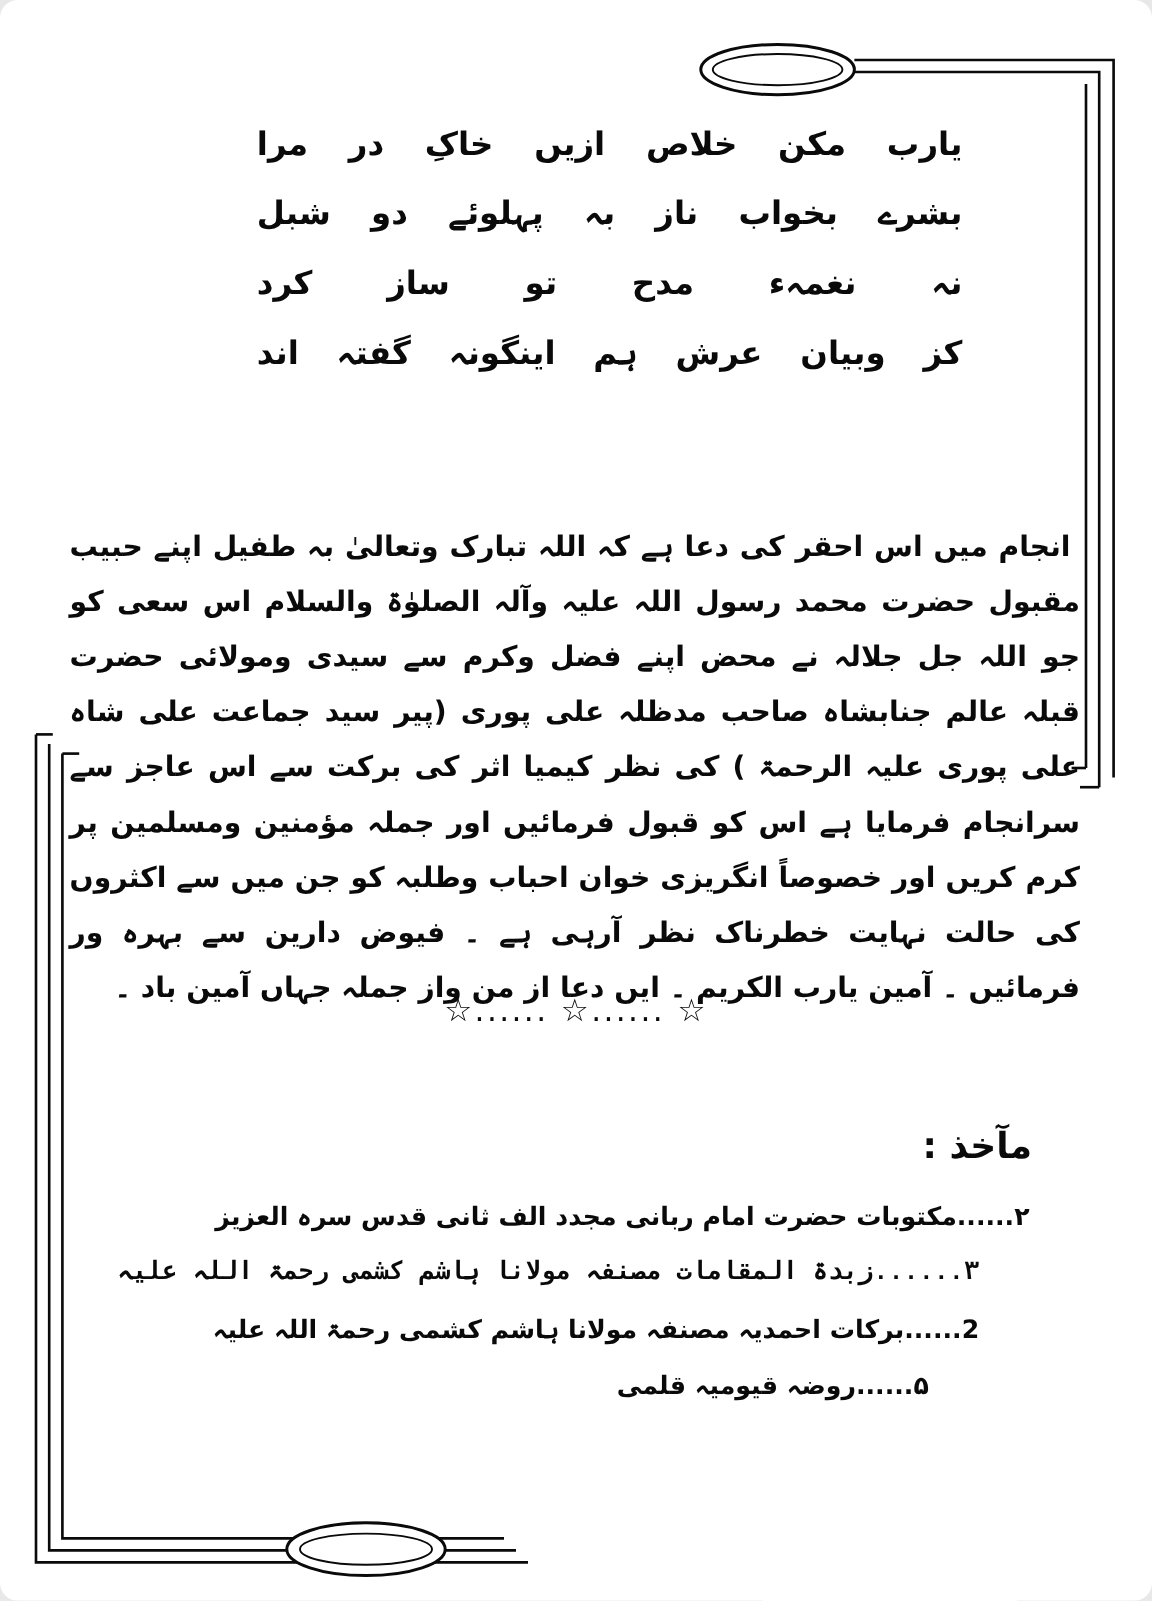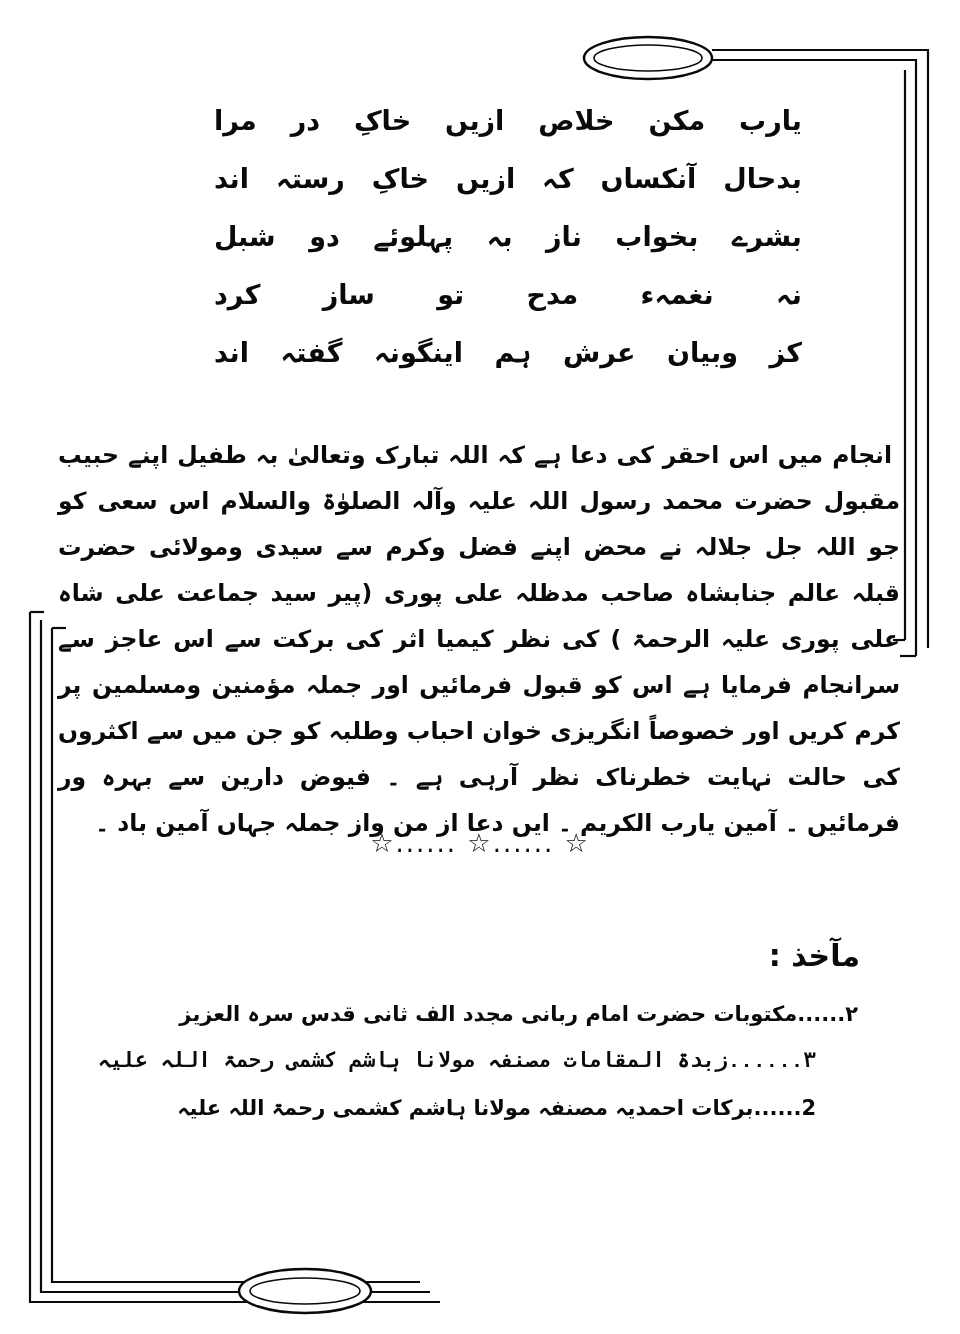--- a/index.html
+++ b/index.html
@@ -5,20 +5,21 @@
   html,body{margin:0;padding:0;background:#e8e8e8;}
   .page{
     position:relative;
     width:960px;height:1334px;
     margin:0 auto;
     background:#ffffff;
     font-family:"DejaVu Sans", sans-serif;
     color:#0a0a0a;
     overflow:hidden;
     direction:rtl;
+    border-radius:15px;
   }
   .ornament-svg{
     position:absolute;inset:0;width:960px;height:1334px;
     pointer-events:none;
   }
   .poem{
     position:absolute;
     top:92px;right:158px;
     width:588px;
     direction:rtl;
@@ -103,32 +104,32 @@
     </g>
 
     <g>
       <ellipse cx="305" cy="1291" rx="66" ry="22" stroke-width="2.5" fill="#ffffff"></ellipse>
       <ellipse cx="305" cy="1291" rx="55" ry="13" stroke-width="1.6"></ellipse>
     </g>
   </svg>
 
   <div class="poem">
     <div class="poem-line">یارب مکن خلاص ازیں خاکِ در مرا</div>
-    <div class="poem-line">بدحال آنکساں کہ ازیں خاکِ رستہ اند</div>
     <div class="poem-line">بشرے بخواب ناز بہ پہلوئے دو شبل</div>
     <div class="poem-line">نہ نغمہء مدح تو ساز کرد</div>
     <div class="poem-line">کز وبیان عرش ہم اینگونہ گفتہ اند</div>
   </div>
 
   <div class="prose">
     <p class="p2">انجام میں اس احقر کی دعا ہے کہ اللہ تبارک وتعالیٰ بہ طفیل اپنے حبیب مقبول حضرت محمد رسول اللہ علیہ وآلہ الصلوٰۃ والسلام اس سعی کو جو اللہ جل جلالہ نے محض اپنے فضل وکرم سے سیدی ومولائی حضرت قبلہ عالم جنابشاہ صاحب مدظلہ علی پوری (پیر سید جماعت علی شاہ علی پوری علیہ الرحمۃ ) کی نظر کیمیا اثر کی برکت سے اس عاجز سے سرانجام فرمایا ہے اس کو قبول فرمائیں اور جملہ مؤمنین ومسلمین پر کرم کریں اور خصوصاً انگریزی خوان احباب وطلبہ کو جن میں سے اکثروں کی حالت نہایت خطرناک نظر آرہی ہے ۔ فیوض دارین سے بہرہ ور فرمائیں ۔ آمین یارب الکریم ۔ ایں دعا از من واز جملہ جہاں آمین باد ۔</p>
   </div>
 
   <div class="divider">☆...... ☆...... ☆</div>
 
   <div class="sources">
     <div class="sources-heading">مآخذ :</div>
     <div class="source-item indent-1">۲......مکتوبات حضرت امام ربانی مجدد الف ثانی قدس سرہ العزیز</div>
     <div class="source-item indent-2">۳......زبدۃ المقامات مصنفہ مولانا ہاشم کشمی رحمۃ اللہ علیہ</div>
     <div class="source-item indent-3">2......برکات احمدیہ مصنفہ مولانا ہاشم کشمی رحمۃ اللہ علیہ</div>
+    <div class="source-item indent-4">۵......روضہ قیومیہ قلمی</div>
   </div>
 
 </div>
 
 </body></html>

